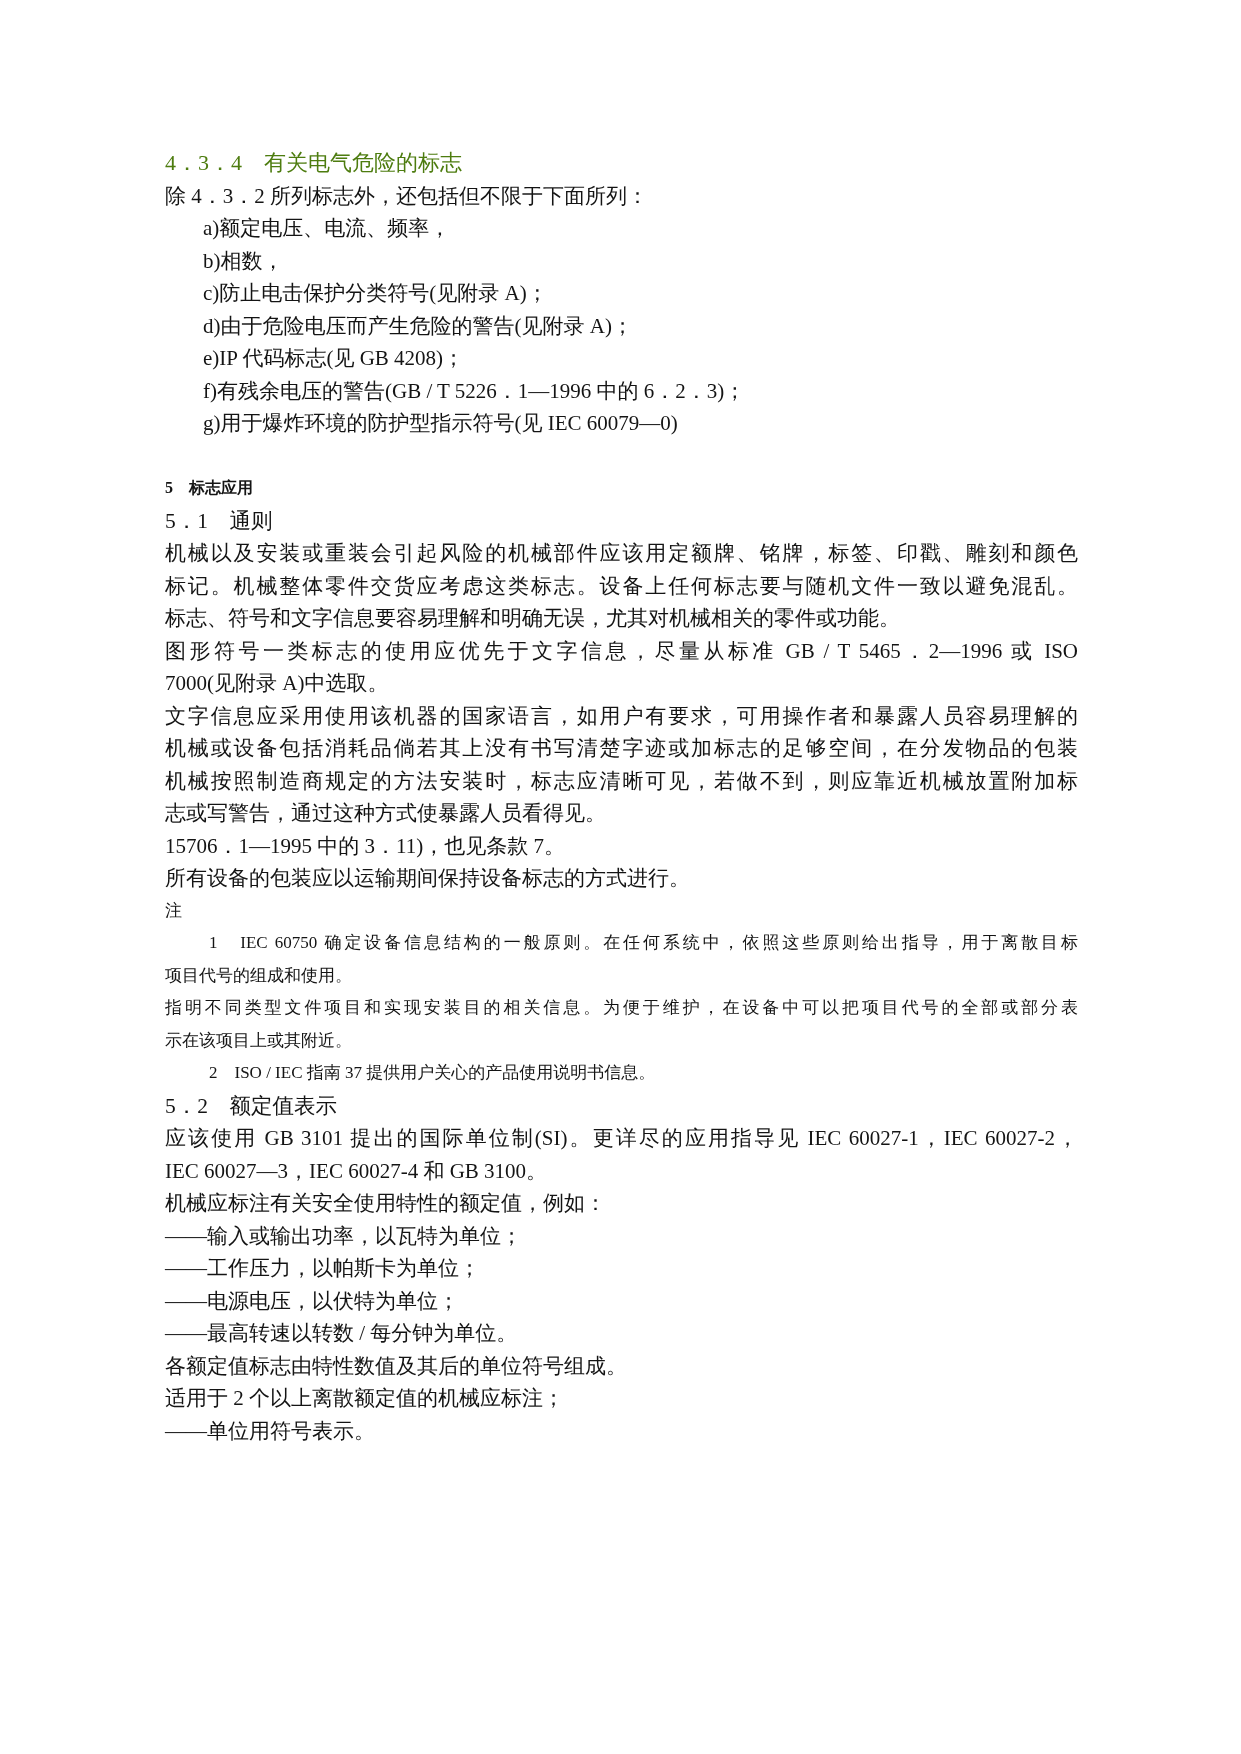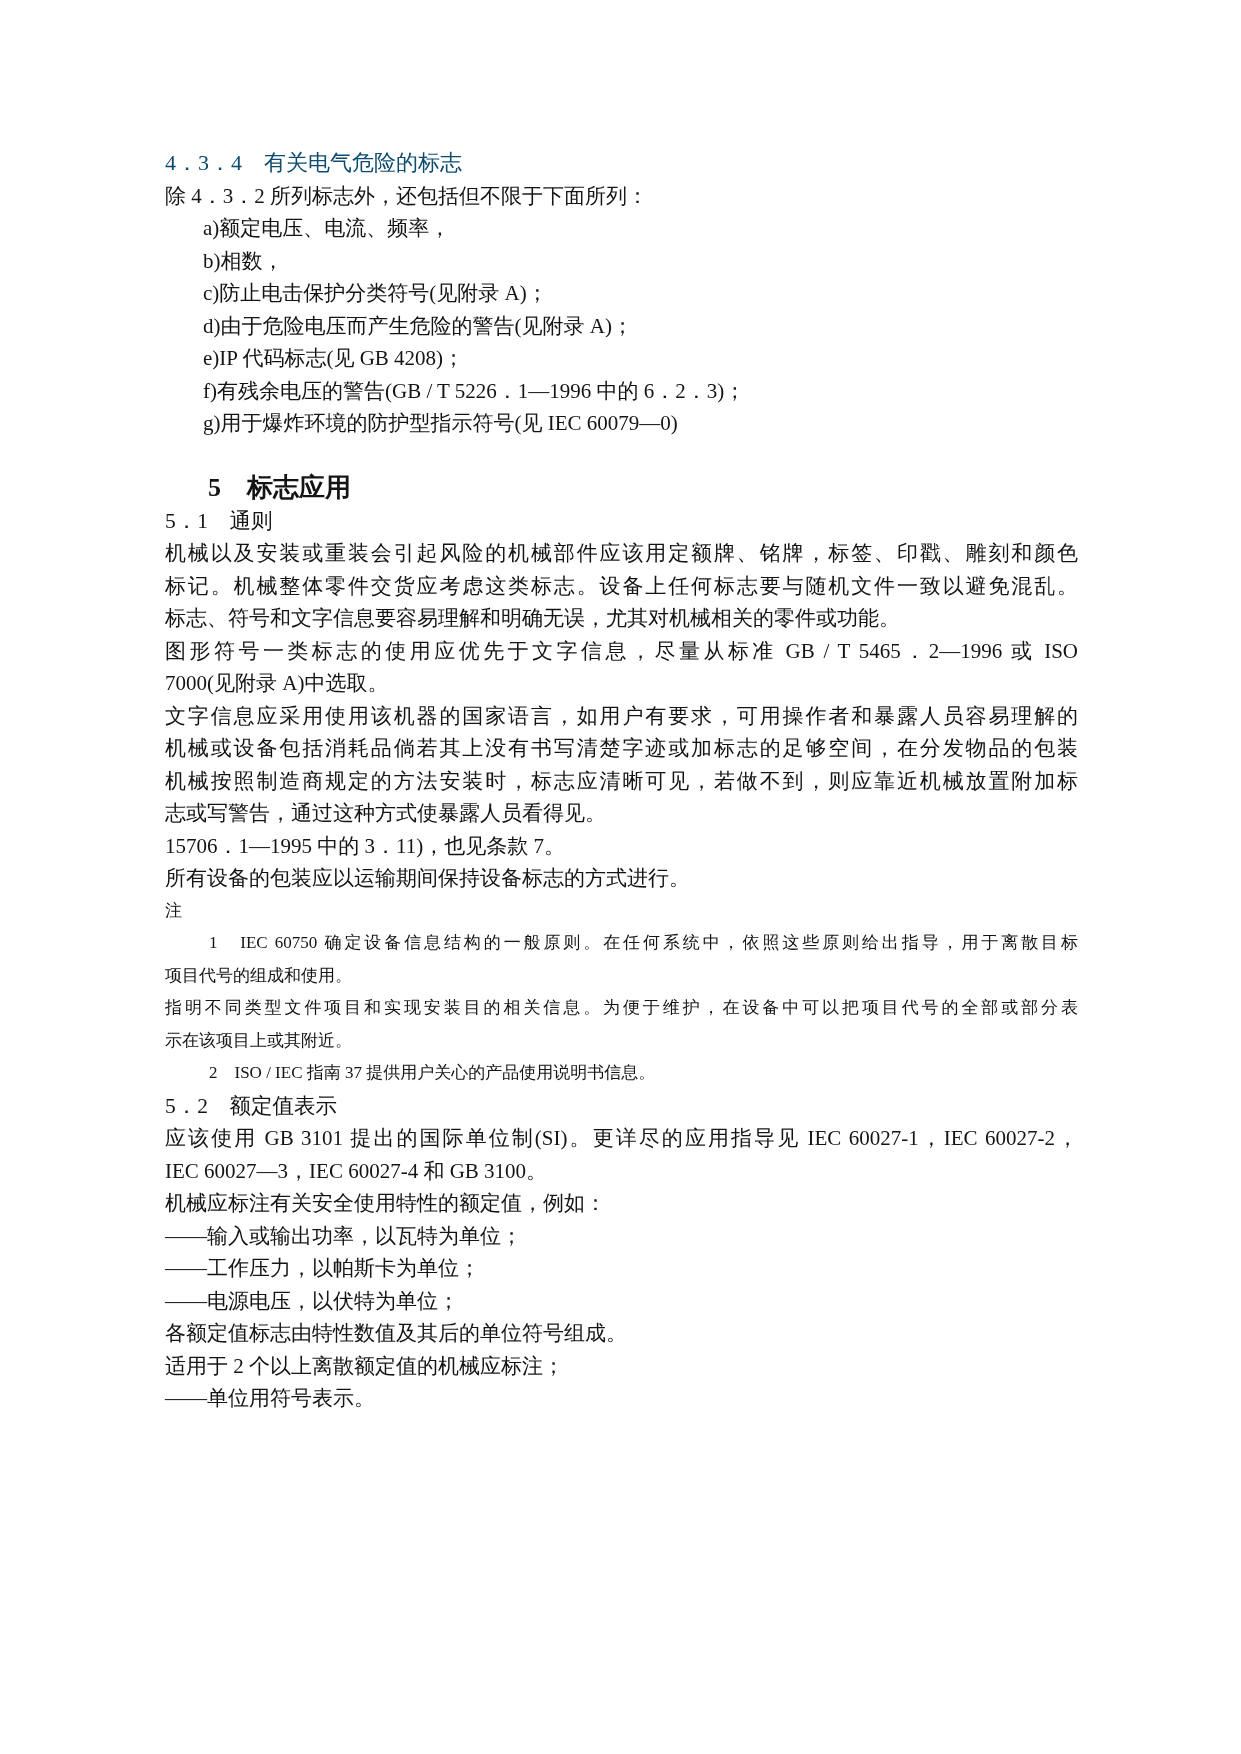--- a/index.html
+++ b/index.html
@@ -26,22 +26,21 @@
     font-size: 21px;
     line-height: 32.5px;
     min-height: 32.5px;
     white-space: pre-wrap;
   }
   .heading-red {
     font-size: 22px;
   }
   .heading-bold {
     font-weight: bold;
-    font-size: 26px;
-    margin-left: 43px;
+    font-size: 16px;
   }
   .sub-heading {
     font-size: 21.5px;
   }
   .list-item {
     padding-left: 38px;
   }
   .note-label, .note-cont {
     font-size: 17px;
   }
@@ -56,21 +55,21 @@
   }
   .blank {
     height: 32.5px;
   }
 </style>
 </head>
 <body>
 
 <div class="page">
   <div class="content" style="background: rgb(255, 255, 255); color: rgb(20, 20, 20);">
-      <div class="line heading-red" style="color: #0c4a6e;">4．3．4　有关电气危险的标志</div>
+      <div class="line heading-red" style="color: #4d7c0f;">4．3．4　有关电气危险的标志</div>
       <div class="line body">除 4．3．2 所列标志外，还包括但不限于下面所列：</div>
       <div class="line list-item">a)额定电压、电流、频率，</div>
       <div class="line list-item">b)相数，</div>
       <div class="line list-item">c)防止电击保护分类符号(见附录 A)；</div>
       <div class="line list-item">d)由于危险电压而产生危险的警告(见附录 A)；</div>
       <div class="line list-item">e)IP 代码标志(见 GB 4208)；</div>
       <div class="line list-item">f)有残余电压的警告(GB / T 5226．1—1996 中的 6．2．3)；</div>
       <div class="line list-item">g)用于爆炸环境的防护型指示符号(见 IEC 60079—0)</div>
       <div class="line blank"></div>
       <div class="line heading-bold">5　标志应用</div>
@@ -92,17 +91,18 @@
       <div class="line note-cont justify">指明不同类型文件项目和实现安装目的相关信息。为便于维护，在设备中可以把项目代号的全部或部分表</div>
       <div class="line note-cont">示在该项目上或其附近。</div>
       <div class="line note-item">2　ISO / IEC 指南 37 提供用户关心的产品使用说明书信息。</div>
       <div class="line sub-heading">5．2　额定值表示</div>
       <div class="line body justify">应该使用 GB 3101 提出的国际单位制(SI)。更详尽的应用指导见 IEC 60027-1，IEC 60027-2，</div>
       <div class="line body">IEC 60027—3，IEC 60027-4 和 GB 3100。</div>
       <div class="line body">机械应标注有关安全使用特性的额定值，例如：</div>
       <div class="line body">——输入或输出功率，以瓦特为单位；</div>
       <div class="line body">——工作压力，以帕斯卡为单位；</div>
       <div class="line body">——电源电压，以伏特为单位；</div>
+      <div class="line body">——最高转速以转数 / 每分钟为单位。</div>
       <div class="line body">各额定值标志由特性数值及其后的单位符号组成。</div>
       <div class="line body">适用于 2 个以上离散额定值的机械应标注；</div>
       <div class="line body">——单位用符号表示。</div>
     </div>
 </div>
 
 </body></html>

